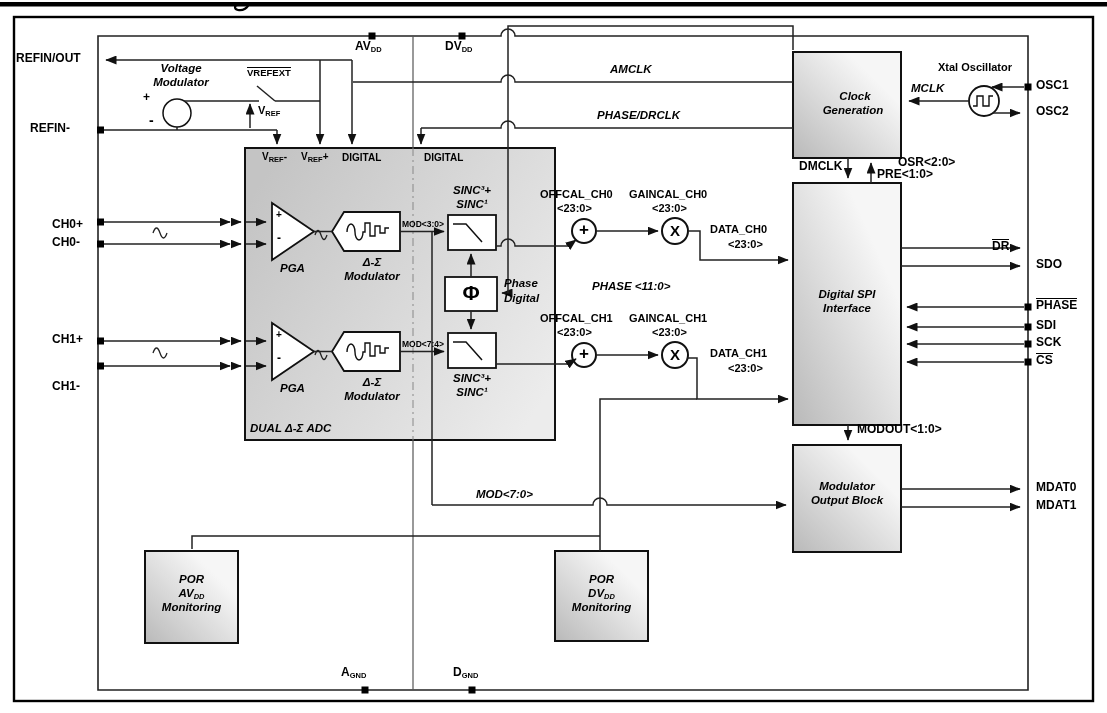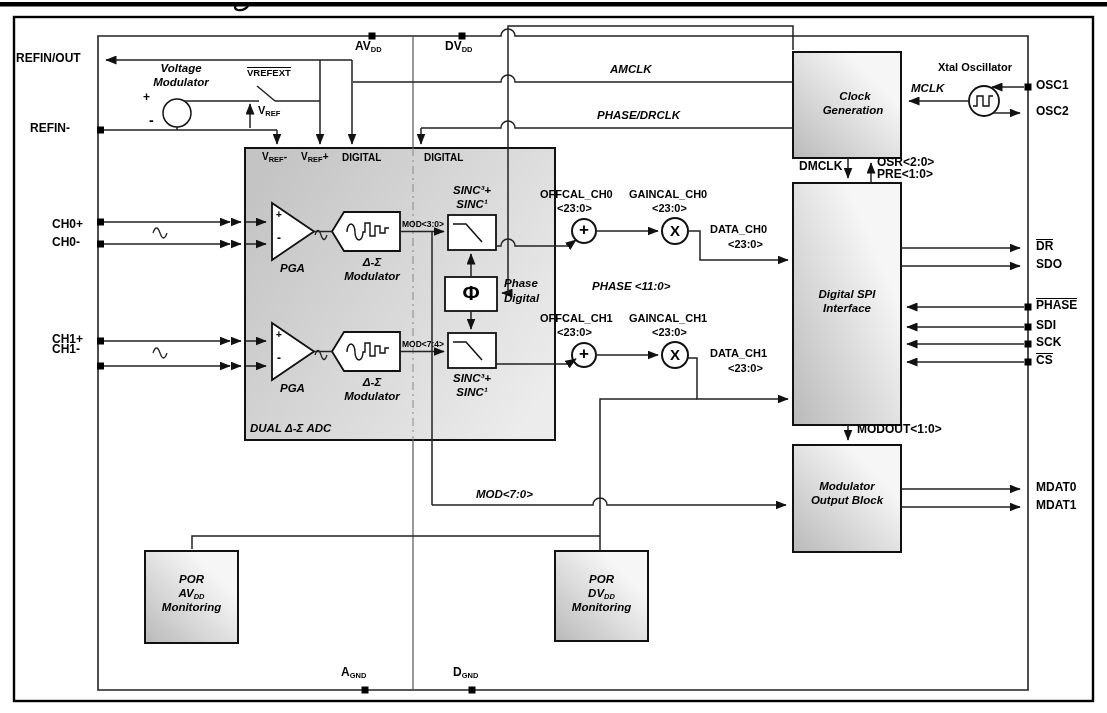--- a/index.html
+++ b/index.html
@@ -172,30 +172,30 @@
     <rect x="1024.5" y="340.5" width="7" height="7"></rect>
         <rect x="1024.5" y="358.5" width="7" height="7"></rect>
   </g>
 </svg>
 
 <div class="lbl px" style="left:16px;top:52px">REFIN/OUT</div>
 <div class="lbl px" style="left:30px;top:122px">REFIN-</div>
 <div class="lbl px" style="left:52px;top:218px">CH0+</div>
 <div class="lbl px" style="left:52px;top:236px">CH0-</div>
 <div class="lbl px" style="left:52px;top:333px">CH1+</div>
-<div class="lbl px" style="left:52px;top:343px">CH1-</div>
+<div class="lbl px" style="left:52px;top:380px">CH1-</div>
 
 <div class="lbl px" style="left:355px;top:40px"><span>AV</span><span class="sb">DD</span></div>
 <div class="lbl px" style="left:445px;top:40px"><span>DV</span><span class="sb">DD</span></div>
 <div class="lbl px" style="left:341px;top:666px"><span>A</span><span class="sb">GND</span></div>
 <div class="lbl px" style="left:453px;top:666px"><span>D</span><span class="sb">GND</span></div>
 
 <div class="lbl px" style="left:1036px;top:79px">OSC1</div>
 <div class="lbl px" style="left:1036px;top:105px">OSC2</div>
-<div class="lbl px" style="left:1036px;top:239px"><span class="ovl">DR</span></div>
+<div class="lbl px" style="left:992px;top:239px"><span class="ovl">DR</span></div>
 <div class="lbl px" style="left:1036px;top:258px">SDO</div>
 <div class="lbl px" style="left:1036px;top:298px"><span class="ovl">PHASE</span></div>
 <div class="lbl px" style="left:1036px;top:319px">SDI</div>
 <div class="lbl px" style="left:1036px;top:336px">SCK</div>
 <div class="lbl px" style="left:1036px;top:353px"><span class="ovl">CS</span></div>
 <div class="lbl px" style="left:1036px;top:481px">MDAT0</div>
 <div class="lbl px" style="left:1036px;top:499px">MDAT1</div>
 
 <div class="lbl md c" style="left:131px;top:62px;width:100px">Voltage</div>
 <div class="lbl md c" style="left:131px;top:76px;width:100px">Modulator</div>
@@ -249,21 +249,21 @@
 <div class="op" style="left:584px;top:231px;font-size:17px">+</div>
 <div class="op" style="left:584px;top:355px;font-size:17px">+</div>
 <div class="op" style="left:675px;top:231px;font-size:15px">X</div>
 <div class="op" style="left:675px;top:355px;font-size:15px">X</div>
 
 <div class="lbl md" style="left:610px;top:63px">AMCLK</div>
 <div class="lbl md" style="left:597px;top:109px">PHASE/DRCLK</div>
 <div class="lbl md" style="left:911px;top:82px">MCLK</div>
 <div class="lbl" style="left:938px;top:61px">Xtal Oscillator</div>
 <div class="lbl sm" style="left:799px;top:160px">DMCLK</div>
-<div class="lbl sm" style="left:877px;top:156px">OSR&lt;2:0&gt;</div>
+<div class="lbl sm" style="left:898px;top:156px">OSR&lt;2:0&gt;</div>
 <div class="lbl sm" style="left:877px;top:168px">PRE&lt;1:0&gt;</div>
 <div class="lbl sm" style="left:857px;top:423px">MODOUT&lt;1:0&gt;</div>
 <div class="lbl md" style="left:476px;top:488px">MOD&lt;7:0&gt;</div>
 
 <div class="lbl md c" style="left:795px;top:90px;width:120px">Clock</div>
 <div class="lbl md c" style="left:795px;top:104px;width:116px">Generation</div>
 <div class="lbl md c" style="left:795px;top:288px;width:104px">Digital SPI</div>
 <div class="lbl md c" style="left:795px;top:302px;width:104px">Interface</div>
 <div class="lbl md c" style="left:793px;top:480px;width:108px">Modulator</div>
 <div class="lbl md c" style="left:793px;top:494px;width:108px">Output Block</div>

